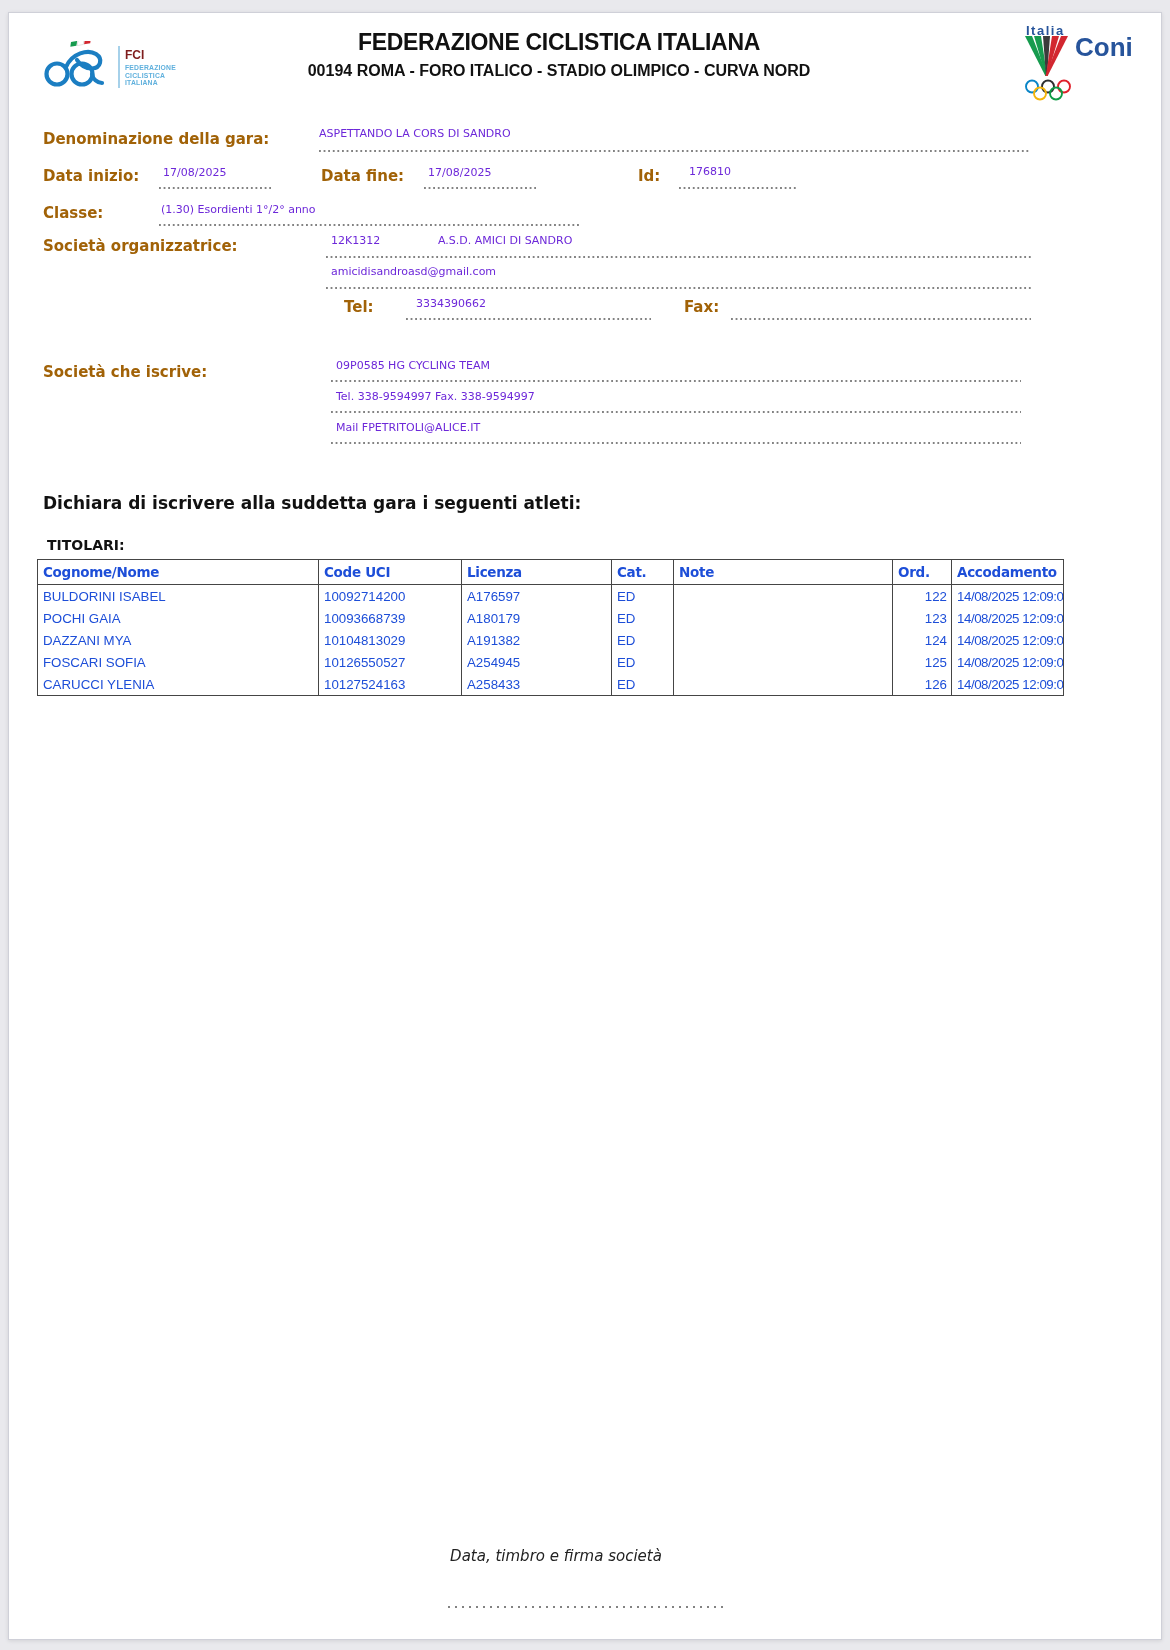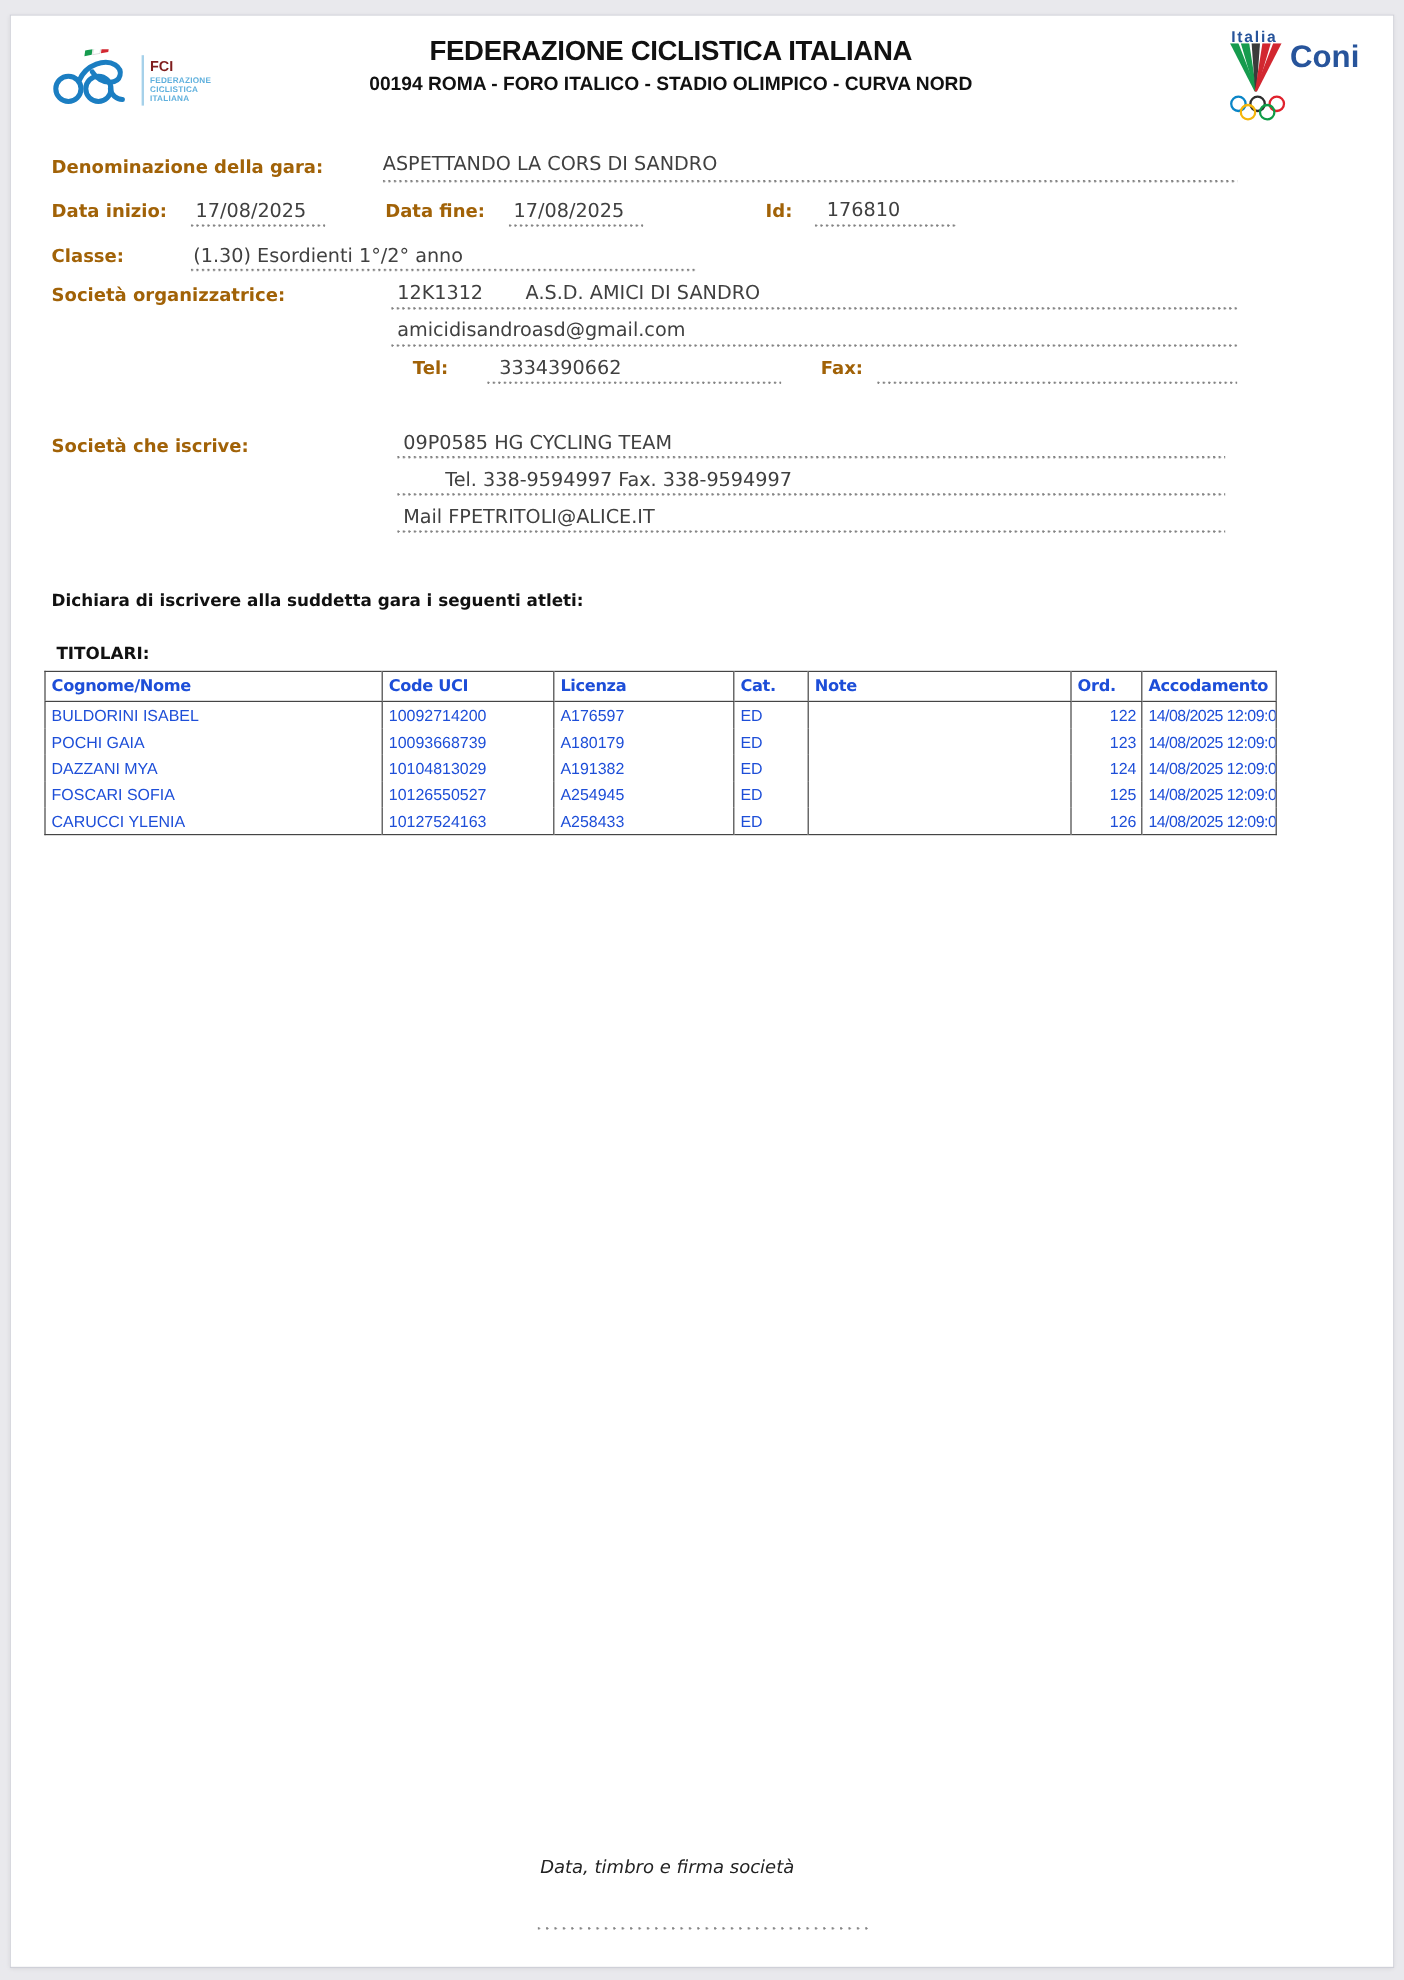--- a/index.html
+++ b/index.html
@@ -10,21 +10,21 @@
     color:#1b1b1b;
     position:relative;
     overflow:hidden;
   }
   .page{
     position:absolute;left:8px;top:12px;width:1152px;height:1626px;
     background:#ffffff;border:1px solid #cfd0d8;box-shadow:0 1px 4px rgba(0,0,0,0.10);
   }
   .abs{position:absolute;white-space:nowrap;}
   .lbl{font-weight:bold;font-size:15px;color:#a16207;}
-  .val{font-size:16px;color:#404040;}
+  .val{font-size:11px;color:#6d28d9;}
   .dotline{
     position:absolute;height:2.2px;
     background-image:radial-gradient(circle at 1px 1px,#828282 0.9px,transparent 1.15px);
     background-size:4.6px 2.2px;background-repeat:repeat-x;
   }
   .dotline.wide{background-size:7px 2.2px;}
 
   
   .hdr-center{position:absolute;left:140px;top:14px;width:820px;height:84px;text-align:center;}
   .hdr-title{position:absolute;left:0;right:0;top:2px;font-family:"Liberation Sans",sans-serif;
@@ -43,21 +43,21 @@
     font-size:6.8px;line-height:7.6px;font-weight:bold;color:#5fb0dd;letter-spacing:0.2px;}
 
   
   .coni{position:absolute;left:1010px;top:10px;width:142px;height:95px;}
   .coni-italia{position:absolute;left:7px;top:0px;font-family:"Liberation Sans",sans-serif;
     font-size:13px;font-weight:bold;color:#27549b;letter-spacing:1.5px;}
   .coni-name{position:absolute;left:56px;top:9px;font-family:"Liberation Sans",sans-serif;
     font-size:26px;font-weight:bold;color:#27549b;}
 
   
-  .declaration{font-weight:bold;font-size:14px;color:#111;}
+  .declaration{font-weight:bold;font-size:17px;color:#111;}
   .titolari{font-weight:bold;font-size:14px;color:#111;}
 
   
   .tbl-wrap{position:absolute;left:28px;top:546px;width:1026px;}
   table.roster{border-collapse:collapse;table-layout:fixed;width:1026px;
     font-family:"Liberation Sans",sans-serif;color:#1d4ed8;}
   table.roster{border:1.6px solid #454545;}
   table.roster th{
     border-left:1px solid #454545;border-bottom:1.4px solid #454545;
     font-size:13.5px;font-weight:bold;text-align:left;padding:3px 4px 3px 5px;
@@ -162,21 +162,21 @@
   <span class="abs val" style="left:407px;top:284px;">3334390662</span>
   <div class="dotline" style="left:397px;top:305px;width:245px;"></div>
   <span class="abs lbl" style="left:675px;top:285px;">Fax:</span>
   <span class="abs val" style="left:728px;top:284px;"></span>
   <div class="dotline" style="left:722px;top:305px;width:300px;"></div>
 
   <span class="abs lbl" style="left:34px;top:350px;">Società che iscrive:</span>
   <span class="abs val" style="left:327px;top:346px;">09P0585 HG CYCLING TEAM</span>
   <div class="dotline" style="left:322px;top:367px;width:690px;"></div>
 
-  <span class="abs val" style="left:327px;top:377px;margin-left:35px;">Tel. 338-9594997 Fax. 338-9594997</span>
+  <span class="abs val" style="left:327px;top:377px;">Tel. 338-9594997 Fax. 338-9594997</span>
   <div class="dotline" style="left:322px;top:398px;width:690px;"></div>
 
   <span class="abs val" style="left:327px;top:408px;">Mail FPETRITOLI@ALICE.IT</span>
   <div class="dotline" style="left:322px;top:429px;width:690px;"></div>
 
   <span class="abs declaration" style="left:34px;top:480px;">Dichiara di iscrivere alla suddetta gara i seguenti atleti:</span>
   <span class="abs titolari" style="left:38px;top:524px;">TITOLARI:</span>
 
   <div class="tbl-wrap">
     <table class="roster">

